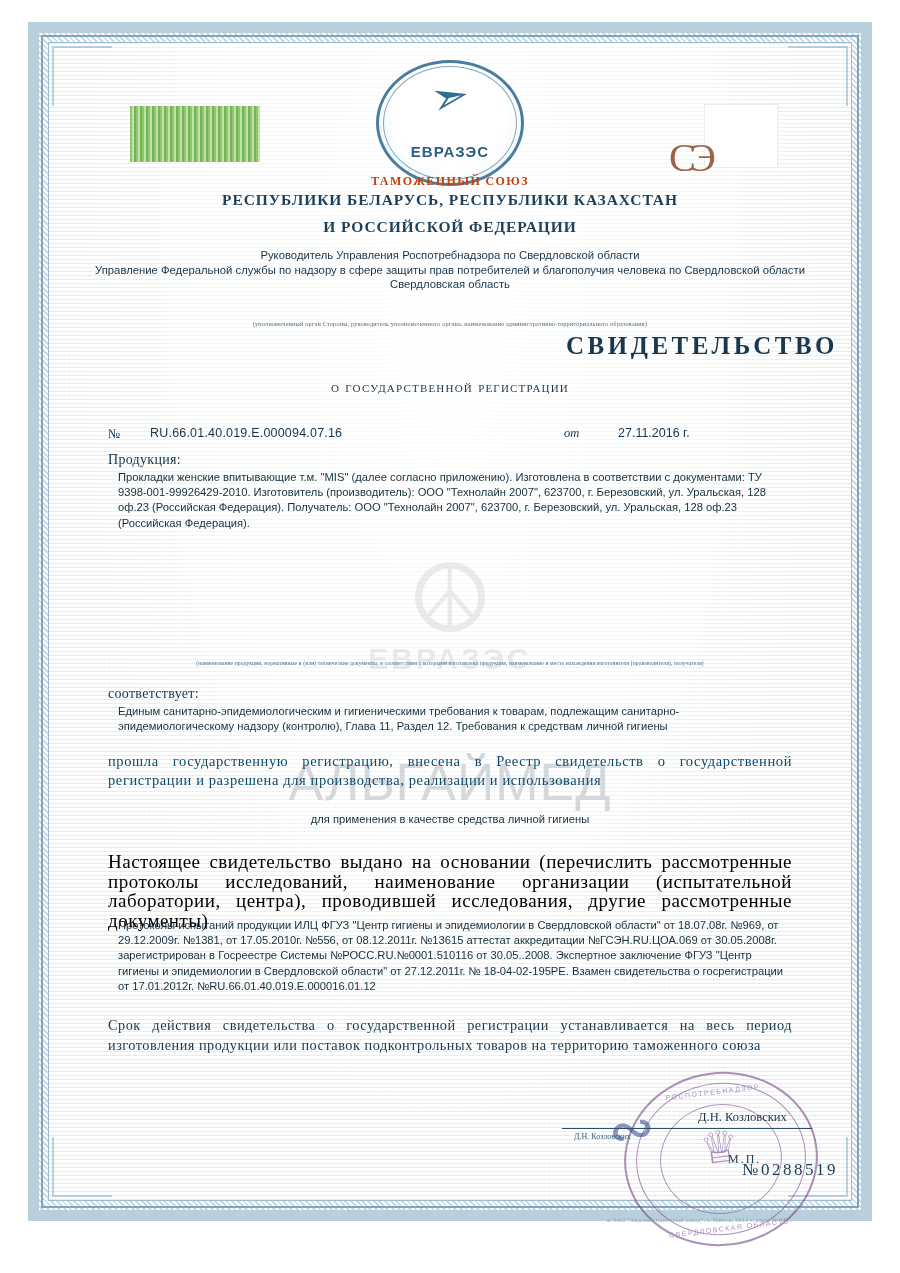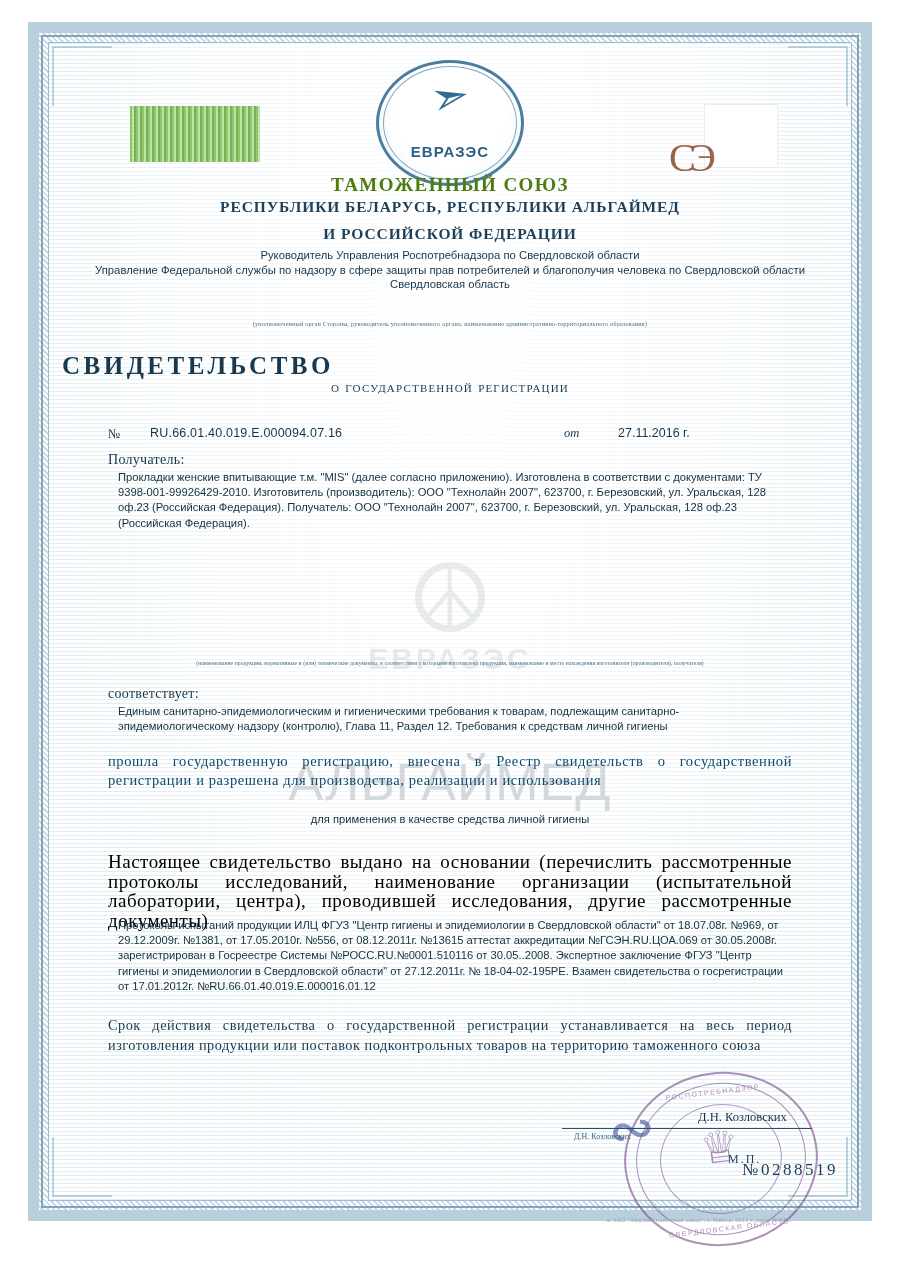--- a/index.html
+++ b/index.html
@@ -133,25 +133,25 @@
     opacity: .85;
   }
 
   
   .title-block {
     position: absolute;
     left: 0; right: 0; top: 122px;
     text-align: center;
   }
   .t1 {
-    font-size: 19px;
+    font-size: 12px;
     letter-spacing: 1.4px;
     font-variant: small-caps;
     font-weight: bold;
-    color: #4d7c0f;
+    color: #c2410c;
   }
   .t2 {
     font-size: 15.5px;
     letter-spacing: .9px;
     font-variant: small-caps;
     font-weight: bold;
     color: #1d3f59;
     margin-top: 2px;
   }
   .t3 {
@@ -175,22 +175,22 @@
     position: absolute;
     left: 40px; right: 40px; top: 268px;
     text-align: center;
     font-size: 6.2px;
     letter-spacing: .2px;
     color: #4a6c83;
   }
 
   .doc-title {
     position: absolute;
-    left: 0; right: 0; top: 300px;
-    text-align: left;
+    left: 0; right: 0; top: 280px;
+    text-align: right;
     font-size: 25px;
     letter-spacing: 3.5px;
     font-variant: small-caps;
     font-weight: bold;
     color: #18384f;
   }
   .doc-sub {
     position: absolute;
     left: 0; right: 0; top: 326px;
     text-align: center;
@@ -484,42 +484,42 @@
       <div class="wm-logo">☮</div>
       <div class="wm-text">ЕВРАЗЭС</div>
     </div>
 
     <div class="brand-wm">
       <div class="brand-main">АЛЬГАЙМЕД</div>
     </div>
 
     <div class="title-block">
       <div class="t1">ТАМОЖЕННЫЙ СОЮЗ</div>
-      <div class="t2">РЕСПУБЛИКИ БЕЛАРУСЬ, РЕСПУБЛИКИ АЛЬГАЙМЕД</div>
+      <div class="t2">РЕСПУБЛИКИ БЕЛАРУСЬ, РЕСПУБЛИКИ КАЗАХСТАН</div>
       <div class="t3">И РОССИЙСКОЙ ФЕДЕРАЦИИ</div>
     </div>
 
     <div class="org">
       <div>Руководитель Управления Роспотребнадзора по Свердловской области</div>
       <div>Управление Федеральной службы по надзору в сфере защиты прав потребителей и благополучия человека по Свердловской области</div>
       <div>Свердловская область</div>
     </div>
     <div class="org-note">(уполномоченный орган Стороны, руководитель уполномоченного органа, наименование административно-территориального образования)</div>
 
     <div class="doc-title">СВИДЕТЕЛЬСТВО</div>
     <div class="doc-sub">о государственной регистрации</div>
 
     <div class="numrow">
       <span class="lbl-no">№</span>
       <span class="num">RU.66.01.40.019.Е.000094.07.16</span>
       <span class="lbl-ot">от</span>
       <span class="date">27.11.2016 г.</span>
     </div>
 
-    <div class="sec-label lbl-product">Получатель:</div>
+    <div class="sec-label lbl-product">Продукция:</div>
     <div class="body-sans product-text">Прокладки женские впитывающие т.м. "MIS" (далее согласно приложению). Изготовлена в соответствии с документами: ТУ 9398-001-99926429-2010. Изготовитель (производитель): ООО "Технолайн 2007", 623700, г. Березовский, ул. Уральская, 128 оф.23 (Российская Федерация).  Получатель: ООО "Технолайн 2007", 623700, г. Березовский, ул. Уральская, 128 оф.23 (Российская Федерация).</div>
 
     <div class="tiny-note">(наименование продукции, нормативные и (или) технические документы, в соответствии с которыми изготовлена продукция, наименование и место нахождения изготовителя (производителя), получателя)</div>
 
     <div class="sec-label lbl-conform">соответствует:</div>
     <div class="body-sans conform-text">Единым санитарно-эпидемиологическим и гигиеническими требования к товарам, подлежащим санитарно-эпидемиологическому надзору (контролю), Глава 11, Раздел 12. Требования к средствам личной гигиены</div>
 
     <div class="regtext">прошла государственную регистрацию, внесена в Реестр свидетельств о государственной регистрации и разрешена для производства, реализации и использования</div>
     <div class="body-sans usage-text">для применения в качестве средства личной гигиены</div>
 

